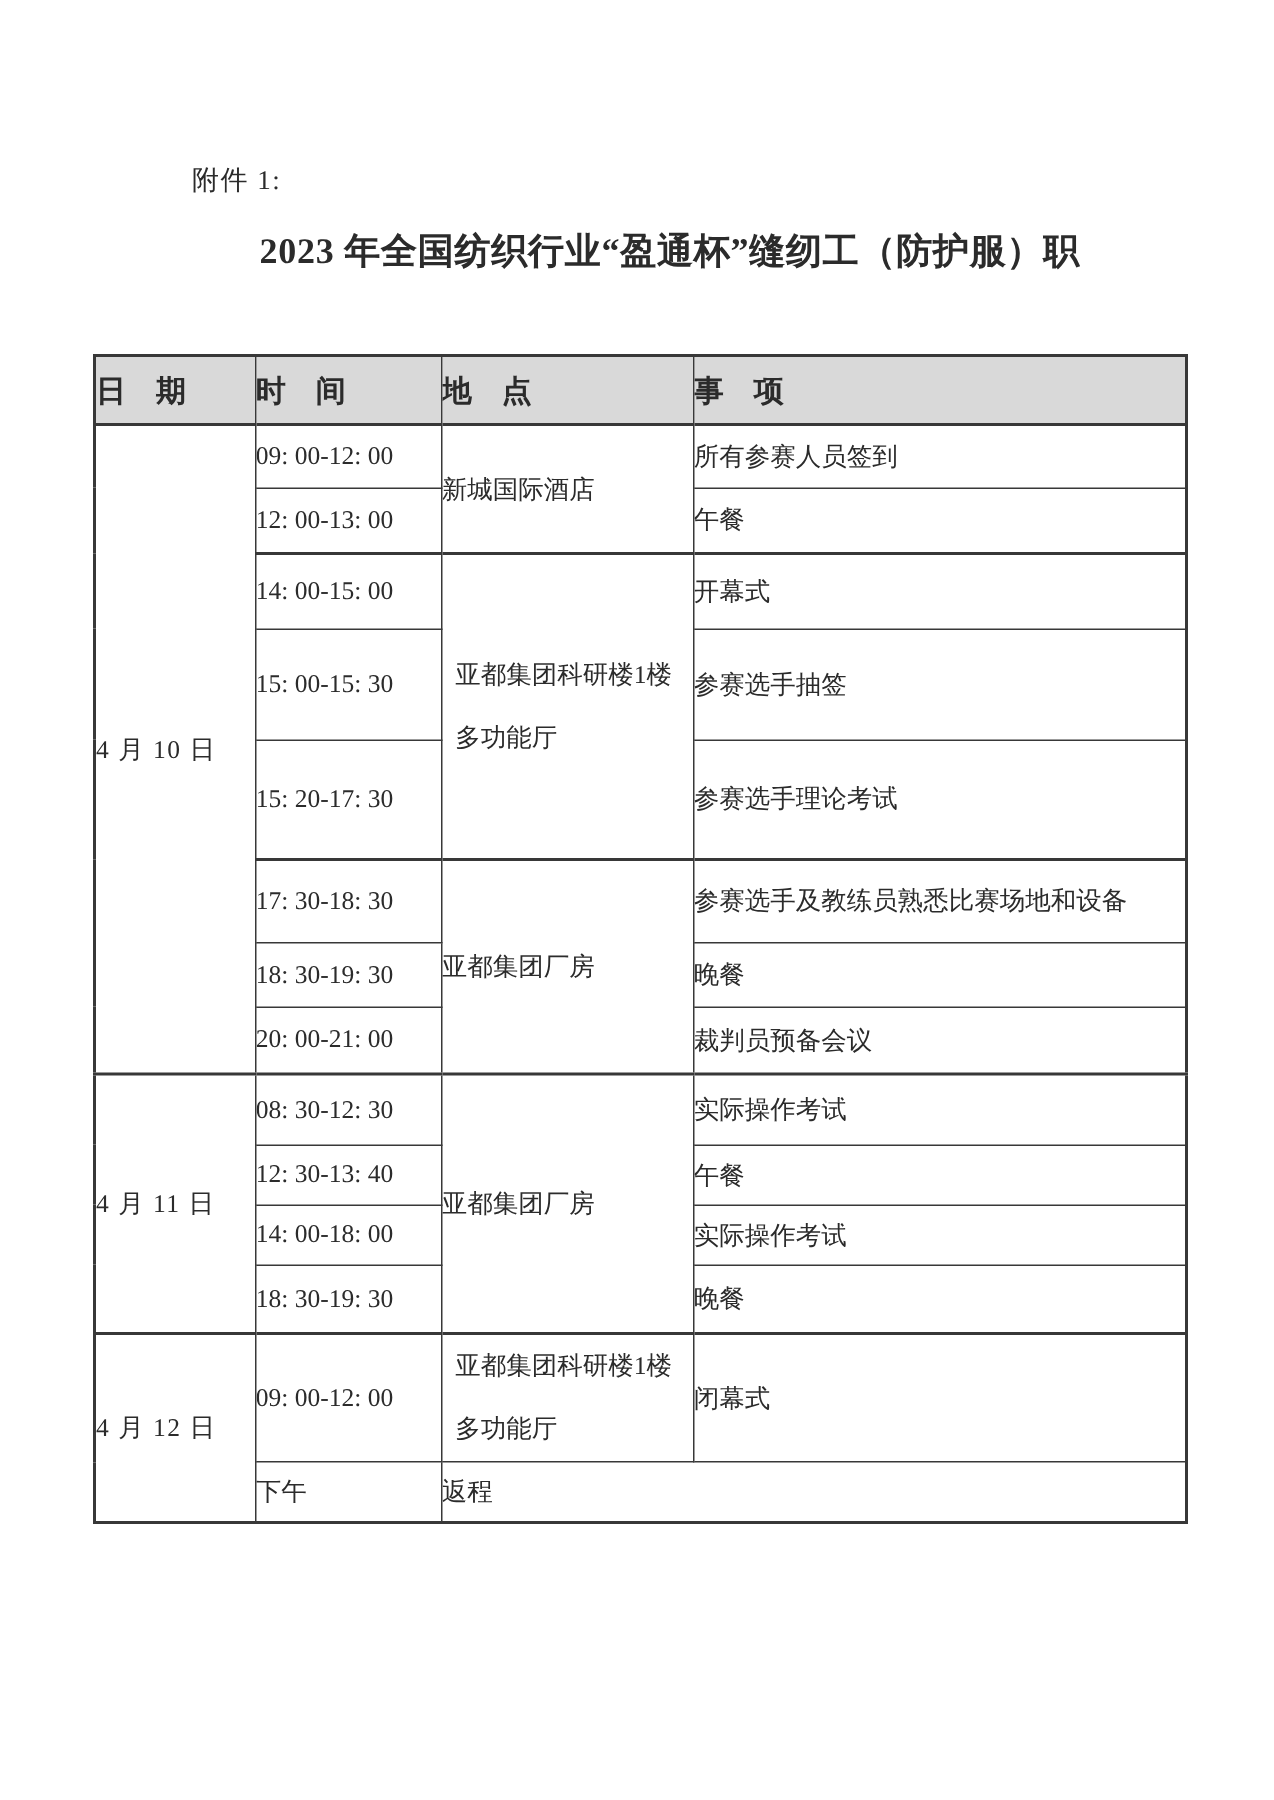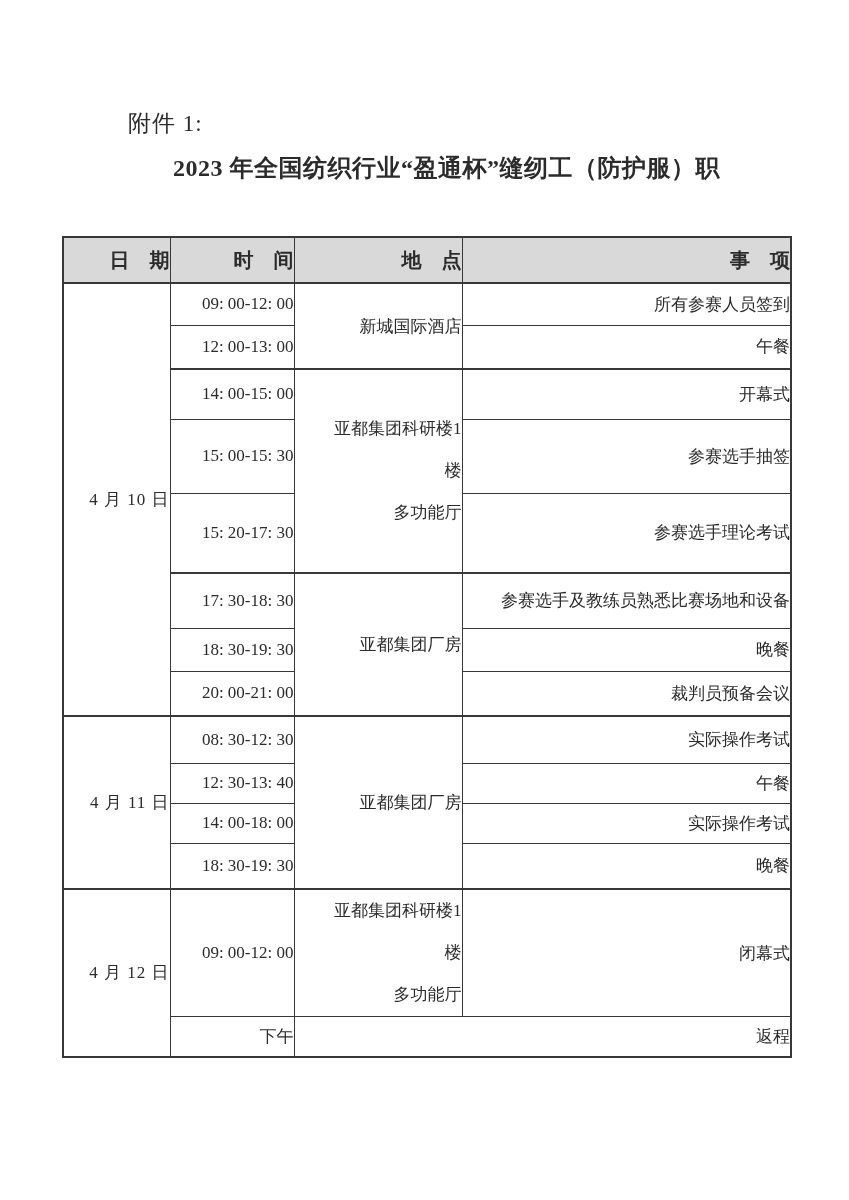--- a/index.html
+++ b/index.html
@@ -7,53 +7,53 @@
   body {
     width: 849px; height: 1200px;
     position: relative;
     font-family: "Liberation Serif", "DejaVu Serif", serif;
     color: var(--text, #2b2b2b);
   }
   .page { position: absolute; inset: 0; background: #ffffff; }
 
   .attachment {
     position: absolute; left: 128px; top: 108px;
-    font-size: 23px; letter-spacing: 1px; text-align: center;
+    font-size: 18px; letter-spacing: 1px; text-align: center;
   }
 
   .title-block {
     position: absolute; left: 0; right: 0; top: 148px;
     text-align: center;
     padding-left: 44px;
   }
   .title-line {
     font-size: 24px; font-weight: 700;
     line-height: 41px; letter-spacing: 0.5px;
   }
 
   table.schedule {
     position: absolute; left: 62px; top: 236px;
     width: 728px;
     border-collapse: collapse;
     table-layout: fixed;
   }
   table.schedule th, table.schedule td {
     border: 1px solid var(--border, #3a3a3a);
-    text-align: right; vertical-align: middle;
+    text-align: left; vertical-align: middle;
     font-size: 17px;
     overflow: hidden;
   }
   table.schedule { border: 2px solid var(--border, #3a3a3a); }
   table.schedule th {
     background: var(--header-bg, #d9d9d9);
     font-size: 20px; font-weight: 700;
     border-bottom: 2px solid var(--border, #3a3a3a);
   }
   
-  tr.sec > td { border-top: 2px solid var(--border, #3a3a3a); padding-left: 24px; }
+  tr.sec > td { border-top: 2px solid var(--border, #3a3a3a); }
 
   td.loc-left {
     text-align: left; padding-left: 9px;
     line-height: 42px;
   }
   td.date-cell { letter-spacing: 1px; margin-left: 30px; }
 </style>
 </head>
 <body>
 

